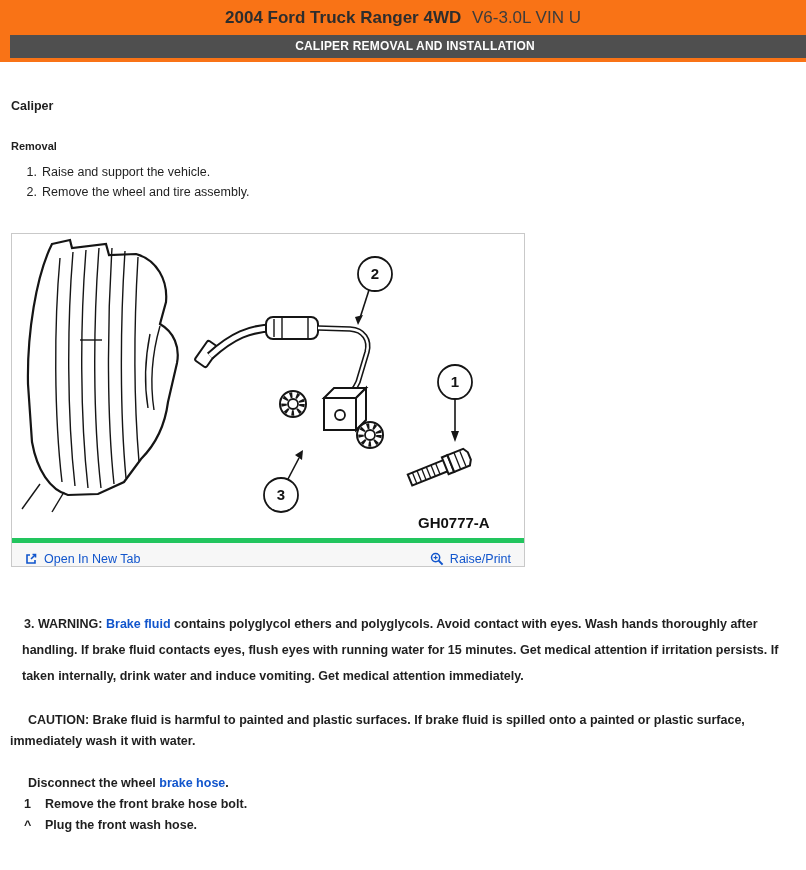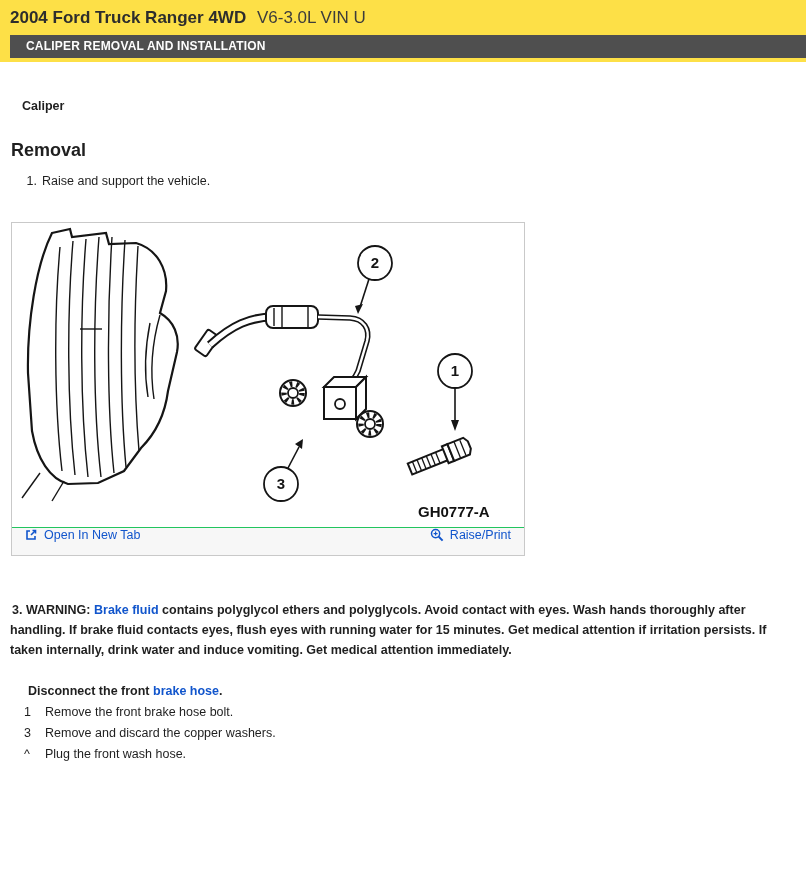--- a/index.html
+++ b/index.html
@@ -3,53 +3,53 @@
 <meta charset="utf-8">
 <style>
   * { box-sizing: border-box; }
   html,body { margin:0; padding:0; }
   body {
     width:806px; height:870px; background:#ffffff;
     font-family:"Liberation Sans", sans-serif;
     color:#1f1f1f; overflow:hidden;
   }
   
-  .topbar { background:#fde047; padding:5px 0 4px; }
+  .topbar { background:#f97316; padding:5px 0 4px;text-align:center; }
   .title-row { padding:3px 10px 7px; font-size:17px; line-height:20px; }
   .title-main { font-weight:700; color:#2d2d2d; }
   .title-sub  { font-weight:400; color:#3c3c3c; margin-left:6px; }
   .section-bar {
     margin-left:10px; background:#4f4f4f; color:#fdfdfd;
     font-size:12px; font-weight:700; letter-spacing:.2px;
     padding:4px 2px 5px 16px;
   }
   
   main { padding:0 10px; font-size:12.5px; }
-  .h-caliper { margin:37px 0 0 12px; font-size:12.5px; font-weight:700; }
-  .h-removal { margin:27px 0 7px 1px; font-size:18px; font-weight:700; }
+  .h-caliper { margin:37px 0 0 1px; font-size:12.5px; font-weight:700; }
+  .h-removal { margin:27px 0 7px 1px; font-size:11px; font-weight:700; }
   .steps { margin:10px; padding:0; list-style:none; line-height:20px; }
   .step-num { display:inline-block; min-width:17px; text-align:right; margin-right:5px; }
   
   .figure-box { margin:31px 0 0 1px; width:514px; border:1px solid #c9c9c9; background:#fff; }
   .diagram { display:block; }
   .figure-footer {
-    border-top:1px solid #22c55e; background:#f7f7f7; height:28px;
-    display:flex; justify-content:space-between; align-items:flex-start;
+    border-top:5px solid #22c55e; background:#f7f7f7; height:28px;
+    display:flex; justify-content:space-between; align-items:flex-end;
     padding:0 13px 0 12px;
   }
   .fig-link {
     color:#1155cc; font-size:12.5px; text-decoration:none; cursor:pointer;
     display:flex; align-items:center; gap:6px;
   }
   .fig-link svg { display:block; }
   
-  .warning   { margin:44px 0 0; font-weight:700; line-height:20px; text-indent:2px; }
+  .warning   { margin:44px 12px 0; font-weight:700; line-height:26px; text-indent:2px; }
   .caution   { margin:21px 0 0; font-weight:700; line-height:21px; text-indent:18px; }
   .disconnect{ margin:21px 0 0; font-weight:700; line-height:21px; text-indent:18px; }
-  .substeps  { margin:0; font-weight:400; line-height:21px; }
+  .substeps  { margin:0; font-weight:700; line-height:21px; }
   .sub-num   { display:inline-block; min-width:12px; margin:0 9px 0 14px; }
   .inline-link { color:#1155cc; text-decoration:none; cursor:pointer; }
   
   .ln  { stroke:#151515; fill:none; }
   .fw  { stroke:#151515; fill:#ffffff; }
 </style>
 </head>
 <body>
 
 <div>
@@ -65,20 +65,23 @@
   </header>
 
   <main>
 
     <div class="h-caliper">Caliper</div>
     <div class="h-removal">Removal</div>
 
     <ol class="steps">
       <li>
         <span class="step-num">1.</span><span>Raise and support the vehicle.</span>
+      </li>
+      <li>
+        <span class="step-num">2.</span><span>Remove the wheel and tire assembly.</span>
       </li>
     </ol>
 
     <figure class="figure-box" style="margin-left:1px">
       <svg class="diagram" width="512" height="304" viewBox="0 0 512 304" xmlns="http://www.w3.org/2000/svg">
 
         <path class="ln" stroke-width="2.2" d="M 40,10 L 58,6 L 60,14 L 94,10 L 97,21 L 124,20 C 145,26 156,46 154,68 L 148,90 C 162,98 168,113 165,129 L 156,168 C 153,191 143,211 129,225 L 112,248 L 86,260 L 56,261 C 38,256 25,236 20,208 L 16,150 C 15,100 24,42 40,10 Z"></path>
 
         <g class="ln" stroke-width="1.4">
           <path d="M 48,24 C 42,90 42,180 50,248"></path>
@@ -187,23 +190,23 @@
               <line x1="5.6" y1="3.6" x2="5.6" y2="7.6" stroke-width="1.2"></line>
             </svg>
           </span>
           <span>Raise/Print</span>
         </a>
       </figcaption>
     </figure>
 
     <p class="warning"><span>3.</span> <span>WARNING:</span> <a class="inline-link">Brake fluid</a><span> contains polyglycol ethers and polyglycols. Avoid contact with eyes. Wash hands thoroughly after handling. If brake fluid contacts eyes, flush eyes with running water for 15 minutes. Get medical attention if irritation persists. If taken internally, drink water and induce vomiting. Get medical attention immediately.</span></p>
 
-
-    <p class="disconnect"><span>Disconnect the front </span><a class="inline-link">brake hose</a><span>.</span></p>
+    <p class="caution"><span>CAUTION:</span><span> Brake fluid is harmful to painted and plastic surfaces. If brake fluid is spilled onto a painted or plastic surface, immediately wash it with water.</span></p>
+
+    <p class="disconnect"><span>Disconnect the wheel </span><a class="inline-link">brake hose</a><span>.</span></p>
 
     <div class="substeps">
       <div><span class="sub-num">1</span><span>Remove the front brake hose bolt.</span></div>
-      <div><span class="sub-num">3</span><span>Remove and discard the copper washers.</span></div>
       <div><span class="sub-num">^</span><span>Plug the front wash hose.</span></div>
     </div>
 
   </main>
 </div>
 
 </body></html>

